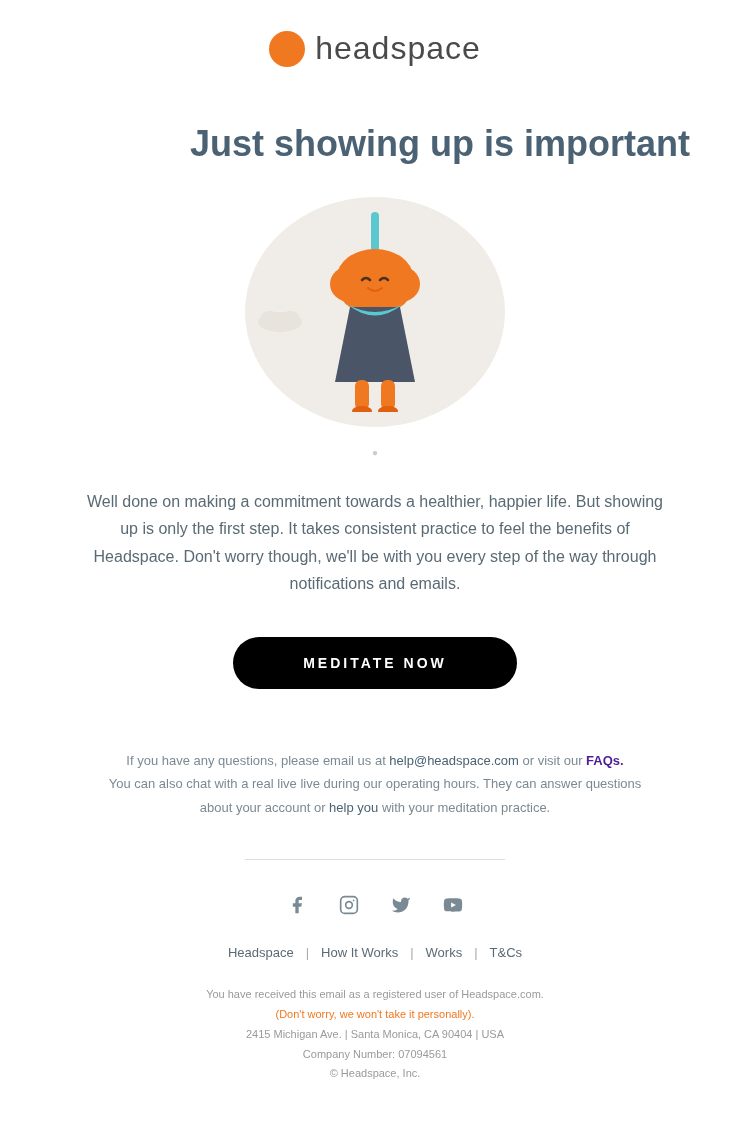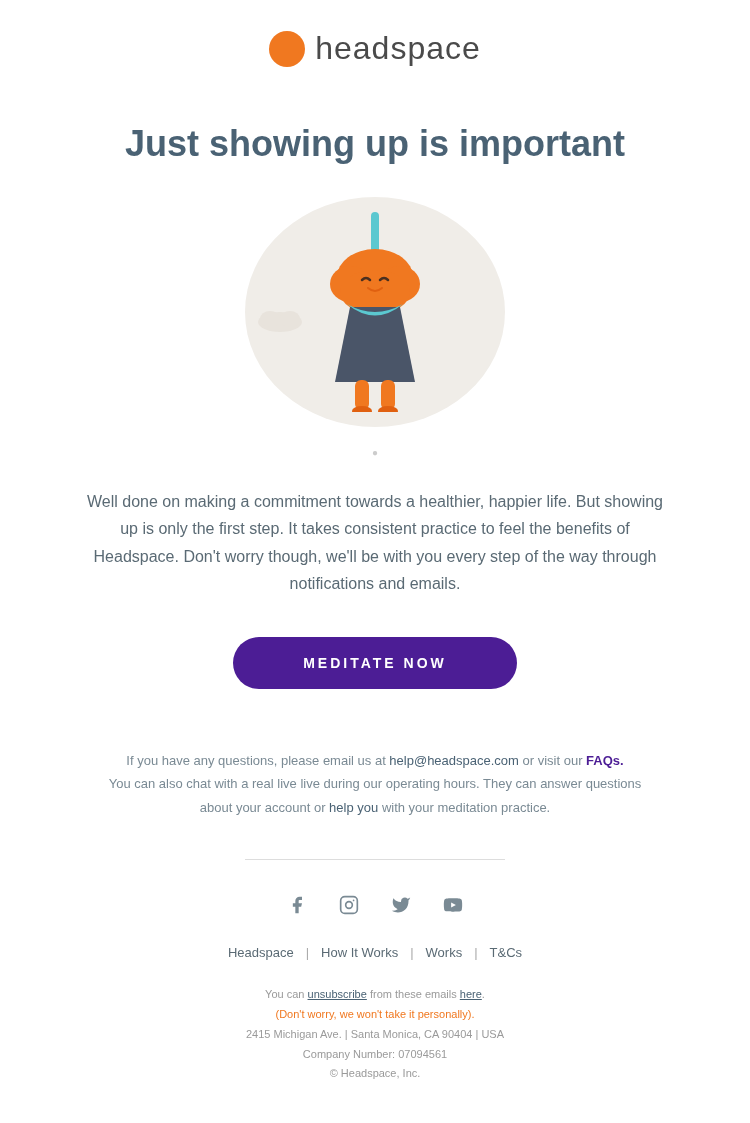--- a/index.html
+++ b/index.html
@@ -35,21 +35,21 @@
     }
     .logo-text {
       font-size: 32px;
       color: #4a4a4a;
       font-weight: 400;
       letter-spacing: 1px;
     }
 
     
     .hero-title {
-      text-align: center;
+      text-align: right;
       padding: 30px 60px 10px;
       color: #4a6274;
       font-size: 36px;
       font-weight: 700;
       line-height: 1.3;
     }
 
     
     .illustration-area {
       display: flex;
@@ -90,21 +90,21 @@
       font-size: 16px;
       line-height: 1.7;
     }
 
     
     .cta-wrap {
       text-align: center;
       padding: 10px 0 40px;
     }
     .cta-button {
-      background: #4c1d95;
+      background: #000000;
       color: #ffffff;
       border: none;
       border-radius: 30px;
       padding: 18px 70px;
       font-size: 14px;
       letter-spacing: 3px;
       font-weight: 700;
       cursor: pointer;
       text-transform: uppercase;
     }
@@ -292,22 +292,20 @@
     <a href="#" class="footer-nav-item">Headspace</a>
     <span class="footer-nav-sep">|</span>
     <a href="#" class="footer-nav-item">How It Works</a>
     <span class="footer-nav-sep">|</span>
     <a href="#" class="footer-nav-item">Works</a>
     <span class="footer-nav-sep">|</span>
     <a href="#" class="footer-nav-item">T&amp;Cs</a>
   </div>
 
   <div class="footer-legal">
-    <div>
-      <span>You can </span><a href="#">unsubscribe</a><span> from these emails </span><a href="#">here</a><span>.</span>
-    </div>
+    <div>You have received this email as a registered user of Headspace.com.</div>
     <div class="dont-worry">(Don't worry, we won't take it personally).</div>
     <div>2415 Michigan Ave. | Santa Monica, CA 90404 | USA</div>
     <div>Company Number: 07094561</div>
     <div>© Headspace, Inc.</div>
   </div>
 
 </div>
 
 </body></html>

